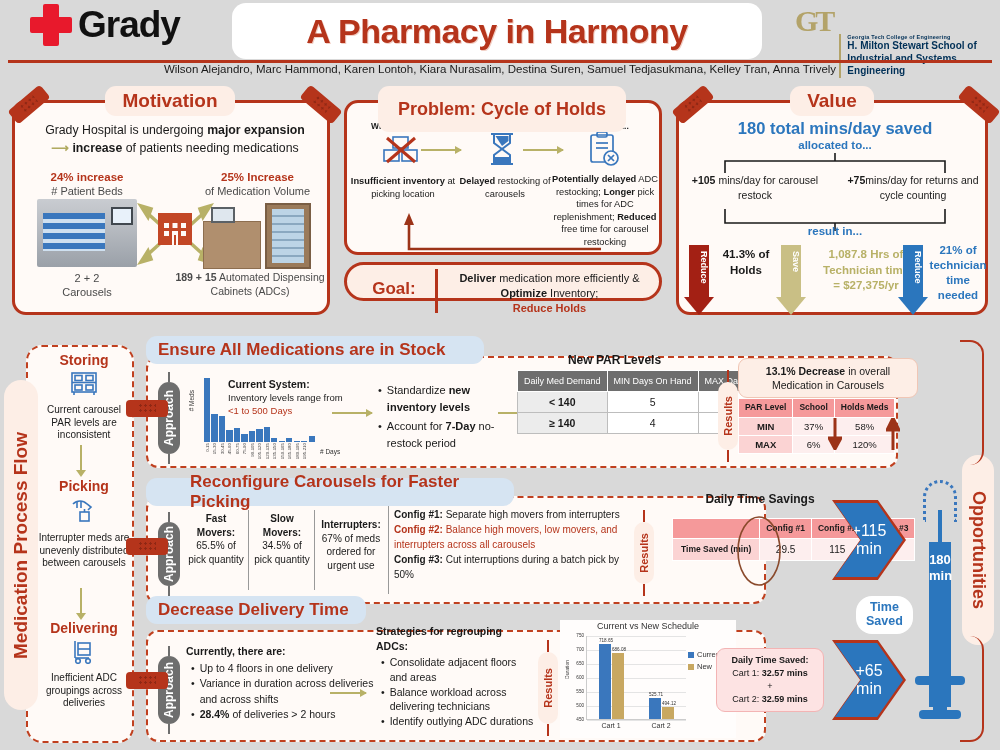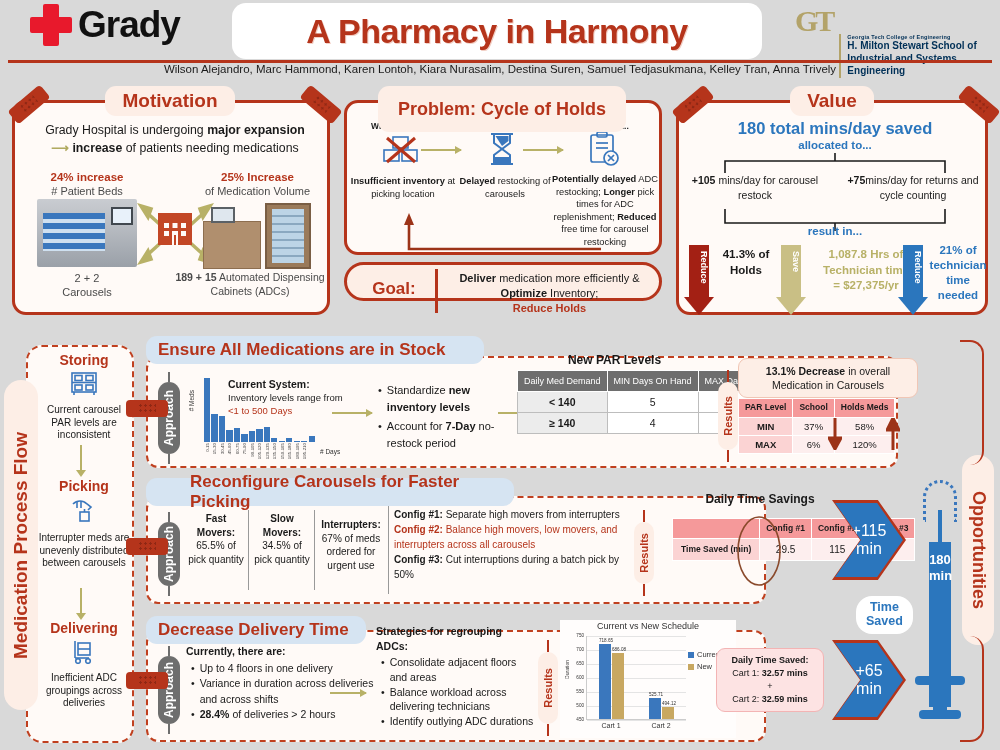--- a/index.html
+++ b/index.html
@@ -734,21 +734,21 @@
       <td>115</td>
       <td>114</td>
     </tr>
       </tbody>
   </table>
   <svg style="position:absolute;left:736px;top:515px;" width="46" height="72">
     <ellipse cx="23" cy="36" rx="21" ry="34" fill="none" stroke="#8a4a2c" stroke-width="1.6"></ellipse>
   </svg>
 
   <div class="sol-box" style="left:146px;top:630px;width:620px;height:112px;"></div>
-  <div class="sol-title" style="left:146px;top:616px;width:220px;height:28px;">Decrease Delivery Time</div>
+  <div class="sol-title" style="left:146px;top:596px;width:220px;height:28px;">Decrease Delivery Time</div>
   <div class="bandaid" style="left:126px;top:672px;"></div>
 
   <div class="appr-pill" style="left:158px;top:656px;height:68px;">
     <span>Approach</span>
   </div>
 
   <div style="position:absolute;left:186px;top:644px;width:190px;font-size:10.5px;color:#1a1a1a;line-height:1.45;">
     <b>Currently, there are:</b>
     <div style="display:flex;margin-top:2px;">
         <span style="margin:0 5px;">•</span>

